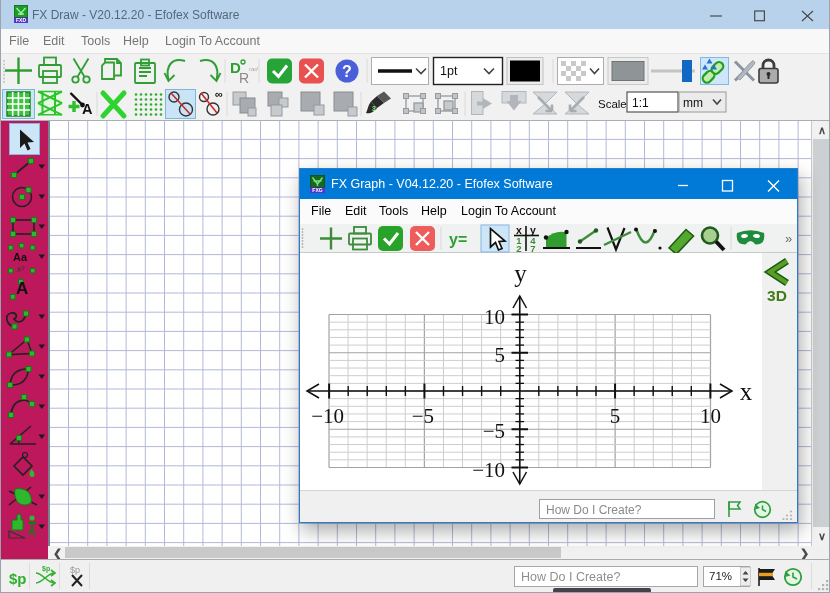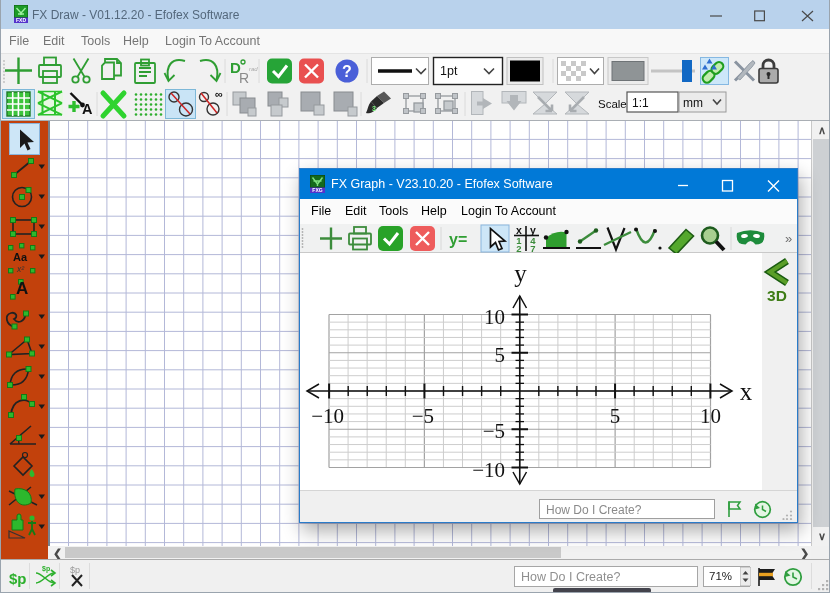--- a/index.html
+++ b/index.html
@@ -3,21 +3,21 @@
 *{margin:0;padding:0;box-sizing:border-box}
 html,body{width:830px;height:593px;overflow:hidden}
 body{font-family:"Liberation Sans",sans-serif;position:relative;background:#f0f0f0;border-left:1px solid #9aa4ae;border-right:1px solid #9aa4ae;border-bottom:1px solid #9aa4ae}
 .abs{position:absolute}
 #titlebar{left:0;top:0;width:830px;height:29px;background:#b9d2ec}
 #titletxt{left:31px;top:7.5px;font-size:12px;color:#54687c}
 #menubar{left:0;top:29px;width:830px;height:25px;background:#f8f8f8;border-bottom:1px solid #e4e4e4}
 .mi{position:absolute;top:5px;font-size:12.5px;color:#757575}
 #row1{left:0;top:54px;width:830px;height:34px;background:#f1f1f1}
 #row2{left:0;top:88px;width:830px;height:33px;background:#f1f1f1;border-bottom:1px solid #a9aeb4}
-#leftbar{left:0;top:121px;width:47px;height:438px;background:#c2410c}
+#leftbar{left:0;top:121px;width:47px;height:438px;background:#be185d}
 #canvas{left:47px;top:121px;width:764px;height:425px;background:#fff;border-left:2px solid #76828f;border-right:1px solid #c8c8c8;overflow:hidden}
 #vscroll{left:811px;top:121px;width:18px;height:425px;background:#f1f1f1}
 #vthumb{left:812px;top:139px;width:16px;height:388px;background:#cdd0d3}
 #hscroll{left:49px;top:546px;width:761px;height:13px;background:#f1f1f1}
 #hthumb{left:64px;top:547px;width:496px;height:11px;background:#c9c9c9}
 .sbtn{position:absolute;color:#4a4a4a;font-size:11px;font-weight:bold;font-family:"Liberation Sans",sans-serif}
 #statusbar{left:0;top:559px;width:830px;height:34px;background:#f0f0f0;border-top:1px solid #ababab}
 .ssep{position:absolute;top:563px;height:26px;width:1px;background:#dcdcdc}
 #hdic{left:513px;top:566px;width:184px;height:21px;background:#fff;border:1px solid #a6a6a6;font-size:12.5px;color:#8f8f8f;padding:3px 0 0 6px}
 #zoom{left:702px;top:566px;width:47px;height:21px;background:#fff;border:1px solid #a6a6a6;font-size:11.5px;color:#222;padding:3px 0 0 5px}
@@ -29,21 +29,21 @@
 #fxgmenu{left:0;top:30px;width:497px;height:25px;background:#fbfbfb}
 .gmi{position:absolute;top:5px;font-size:12.5px;color:#000;font-weight:500}
 #fxgtools{left:0;top:55px;width:497px;height:29px;background:#f0f1f1;border-bottom:1px solid #c9c9c9}
 #fxgcontent{left:0;top:84px;width:497px;height:237px;background:#fff}
 #fxgside{left:462px;top:84px;width:35px;height:237px;background:#f0f0f0}
 #fxgstrip{left:0;top:321px;width:497px;height:32px;background:#f0f0f0;border-top:1px solid #d5d5d5}
 #gdic{left:239px;top:9px;width:176px;height:20px;background:#fff;border:1px solid #9f9f9f;font-size:12px;color:#8a8a8a;padding:2.5px 0 0 6px;position:absolute}
 </style></head><body>
 
 <div class="abs" id="titlebar"></div>
-<div class="abs" id="titletxt">FX Draw - V01.12.20 - Efofex Software</div>
+<div class="abs" id="titletxt">FX Draw - V20.12.20 - Efofex Software</div>
 <svg class="abs" style="left:13px;top:5px" width="14" height="18">
  <rect x="0" y="0" width="14" height="12.5" fill="#1d9b28" stroke="#0d5c14" stroke-width="1"></rect>
  <path d="M2.5 3 L7 8 M11.5 3 L7 8 L7 10 M4 9 H10" stroke="#9ff0a0" stroke-width="1.4" fill="none"></path>
  <rect x="0" y="12.5" width="14" height="5.5" fill="#5533cc"></rect>
  <text x="7" y="17" font-size="5" fill="#fff" text-anchor="middle" font-weight="bold">FXD</text>
 </svg>
 <svg class="abs" style="left:700px;top:5px" width="125" height="20">
  <path d="M9 11 H21" stroke="#4a4a4a" stroke-width="1.2"></path>
  <rect x="53.7" y="6" width="9.7" height="9.7" fill="none" stroke="#4a4a4a" stroke-width="1.2"></rect>
  <path d="M101 6 L112 16 M112 6 L101 16" stroke="#4a4a4a" stroke-width="1.2"></path>
@@ -436,21 +436,21 @@
       <rect x="1" y="9" width="2.2" height="2.2"></rect>
       <rect x="5" y="9" width="2.2" height="2.2"></rect>
       <rect x="9" y="9" width="2.2" height="2.2"></rect>
     </g>
 </svg>
 <div class="abs" style="left:828px;top:570px;width:2px;height:11px;background:#1a1a1a"></div>
 <div class="abs" id="smudge"></div>
 
 <div class="abs" id="fxg">
  <div class="abs" id="fxgtitle"></div>
- <div class="abs" id="fxgtitletxt">FX Graph - V23.10.20 - Efofex Software</div>
+ <div class="abs" id="fxgtitletxt">FX Graph - V04.12.20 - Efofex Software</div>
  <svg class="abs" style="left:10px;top:6px" width="15" height="18">
   <rect x="0" y="0" width="15" height="12.5" fill="#14691c" stroke="#0a4210" stroke-width="1"></rect>
   <path d="M2.5 2.5 L7.5 9 L12.5 2.5 M7.5 9 L7.5 11 M3.5 6 H11.5" stroke="#7fe080" stroke-width="1.4" fill="none"></path>
   <rect x="0" y="12.5" width="15" height="5.5" fill="#5533cc"></rect>
   <text x="7.5" y="17" font-size="5" fill="#fff" text-anchor="middle" font-weight="bold">FXG</text>
  </svg>
  <svg class="abs" style="left:370px;top:6px" width="120" height="20">
   <path d="M8 10.5 H18" stroke="#fff" stroke-width="1.3"></path>
   <rect x="52.5" y="5.5" width="10" height="10.5" fill="none" stroke="#fff" stroke-width="1.3"></rect>
   <path d="M98 5.5 L109 16.5 M109 5.5 L98 16.5" stroke="#fff" stroke-width="1.4"></path>

